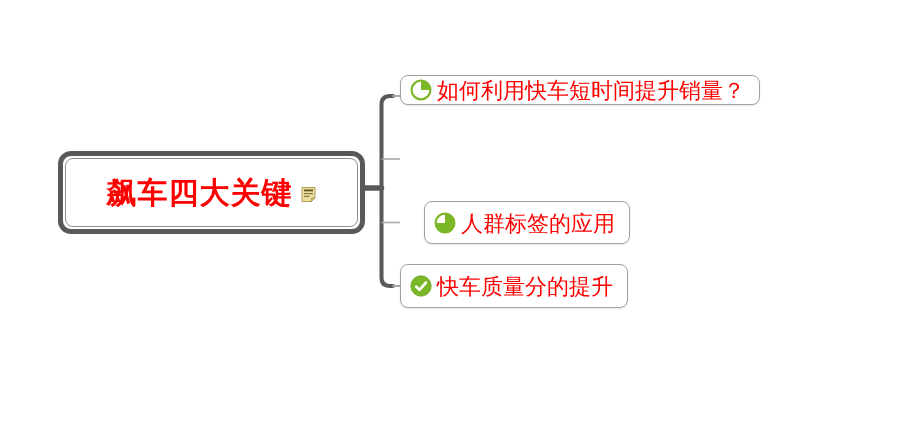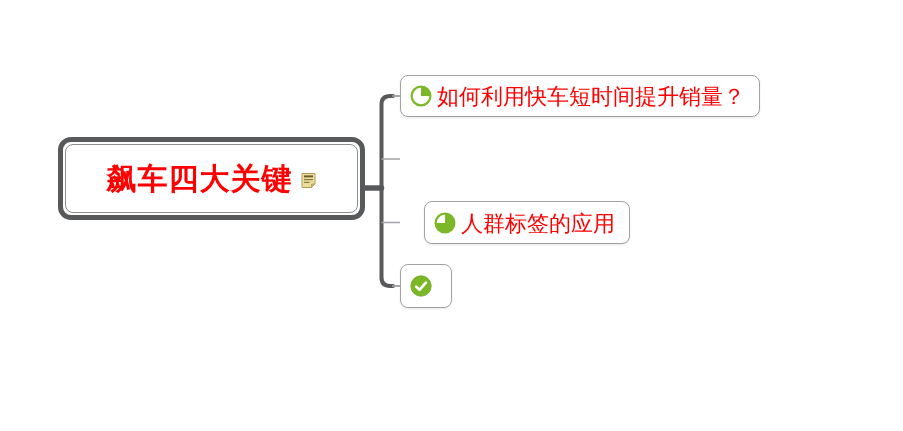--- a/index.html
+++ b/index.html
@@ -14,21 +14,21 @@
   }
   svg.connectors {
     position: absolute;
     left: 0; top: 0;
     width: 903px; height: 431px;
     pointer-events: none;
   }
   
   .root-topic {
     position: absolute;
-    left: 58px; top: 137px;
+    left: 58px; top: 151px;
     width: 307px; height: 83px;
     background: #ffffff;
     border: 5px solid #58595b;
     border-radius: 13px;
     display: flex;
     align-items: center;
     justify-content: center;
     cursor: default;
   }
   .root-topic .inner-line {
@@ -69,21 +69,21 @@
     display: inline-flex;
     margin-right: 5px;
     flex: 0 0 auto;
   }
   .child-topic .child-label {
     color: #ff0000;
     font-size: 22px;
     line-height: 1;
     transform: translateY(1px);
   }
-  .t1 { top: 75px;  height: 42px; }
+  .t1 { top: 75px;  height: 30px; }
   .t2 { top: 138px; height: 42px; }
   .t3 { top: 201px; height: 43px; margin-left: 24px; }
   .t4 { top: 264px; height: 44px; }
 </style>
 </head>
 <body>
 
 <div class="canvas">
 
   <svg class="connectors" viewBox="0 0 903 431" xmlns="http://www.w3.org/2000/svg">
@@ -134,15 +134,16 @@
     <span class="child-label">人群标签的应用</span>
   </div>
 
   <div class="child-topic t4">
     <span class="marker">
       <svg width="22" height="22" viewBox="0 0 22 22">
         <circle cx="11" cy="11" r="10.2" fill="#7cb728" stroke="#6aa61f" stroke-width="0.8"></circle>
         <path d="M6.2,11.6 L9.5,14.9 L15.9,7.6" fill="none" stroke="#ffffff" stroke-width="2.7" stroke-linecap="round" stroke-linejoin="round"></path>
       </svg>
     </span>
+    <span class="child-label">快车质量分的提升</span>
   </div>
 
 </div>
 
 </body></html>

